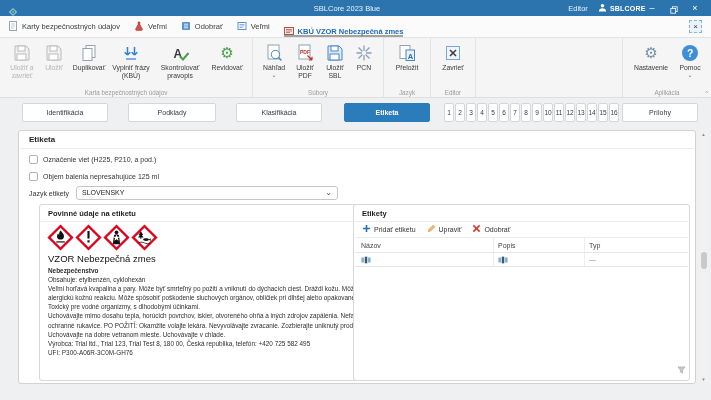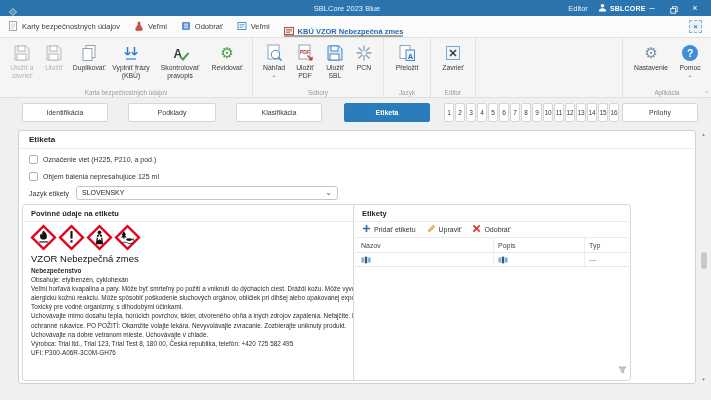--- a/index.html
+++ b/index.html
@@ -61,22 +61,22 @@
   .sec-line { position:absolute; left:1px; right:1px; top:17px; border-top:1px solid #ececec; }
   .cbrow { position:absolute; left:10px; display:flex; align-items:center; gap:5px; font-size:7px; color:#333; }
   .cbrow.r1{ top:24px; } .cbrow.r2{ top:41px; }
   .checkbox { width:9px; height:9px; border:1px solid #b2b2b2; border-radius:2px; background:#fff; }
   .lang-label { position:absolute; left:10px; top:59px; font-size:7px; color:#333; }
   .select { position:absolute; left:57px; top:55px; width:262px; height:14px; border:1px solid #c6c6c6; border-radius:3px;
             background:#fff; font-size:7px; line-height:12px; padding-left:5px; color:#222; }
   .select .chev { position:absolute; right:5px; top:0px; color:#555; font-size:8px; }
 
   .panel { position:absolute; top:73px; height:177px; background:#fff; border:1px solid #d8d8d8; border-radius:3px; }
-  .panel.leftp { left:3px; width:356px; }
-  .panel.rightp { left:334px; width:278px; }
+  .panel.leftp { left:20px; width:356px; }
+  .panel.rightp { left:334px; width:337px; }
   .panel-header { position:absolute; top:4px; left:8px; font-size:7.5px; font-weight:bold; color:#1f1f1f; }
   .panel-hline { position:absolute; top:16px; left:1px; right:1px; border-top:1px solid #ececec; }
 
   .pictos { position:absolute; top:19px; left:7px; display:flex; gap:1px; }
   .prodname { position:absolute; top:48px; left:8px; font-size:9.5px; font-weight:normal; color:#111; }
   .lbltext { position:absolute; top:61px; left:8px; right:8px; font-size:6.4px; line-height:1.42; color:#2e2e2e; }
   .lbltext .bold { font-weight:bold; }
 
   .toolbar { position:absolute; top:19px; left:8px; display:flex; gap:11px; align-items:center; font-size:7px; color:#333; }
   .tbtn { display:flex; align-items:center; gap:3px; cursor:default; }

